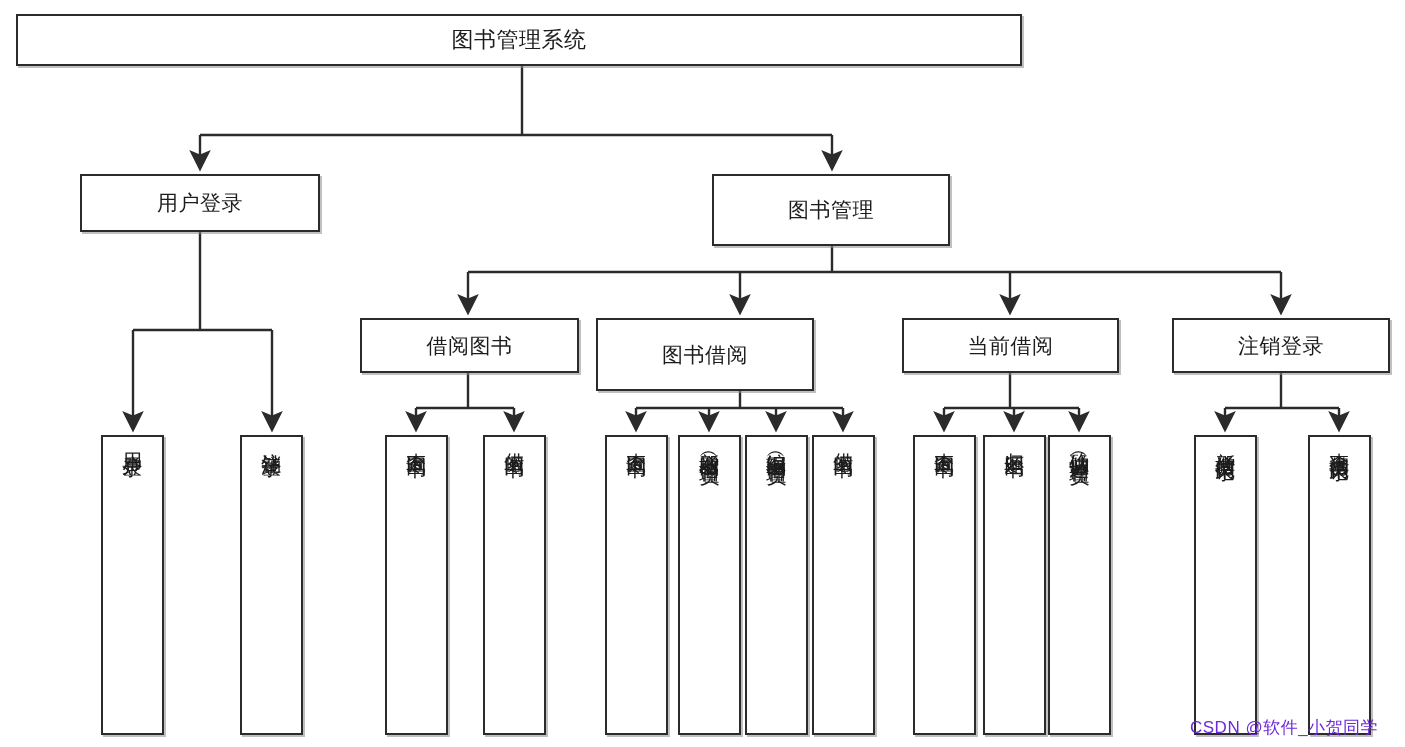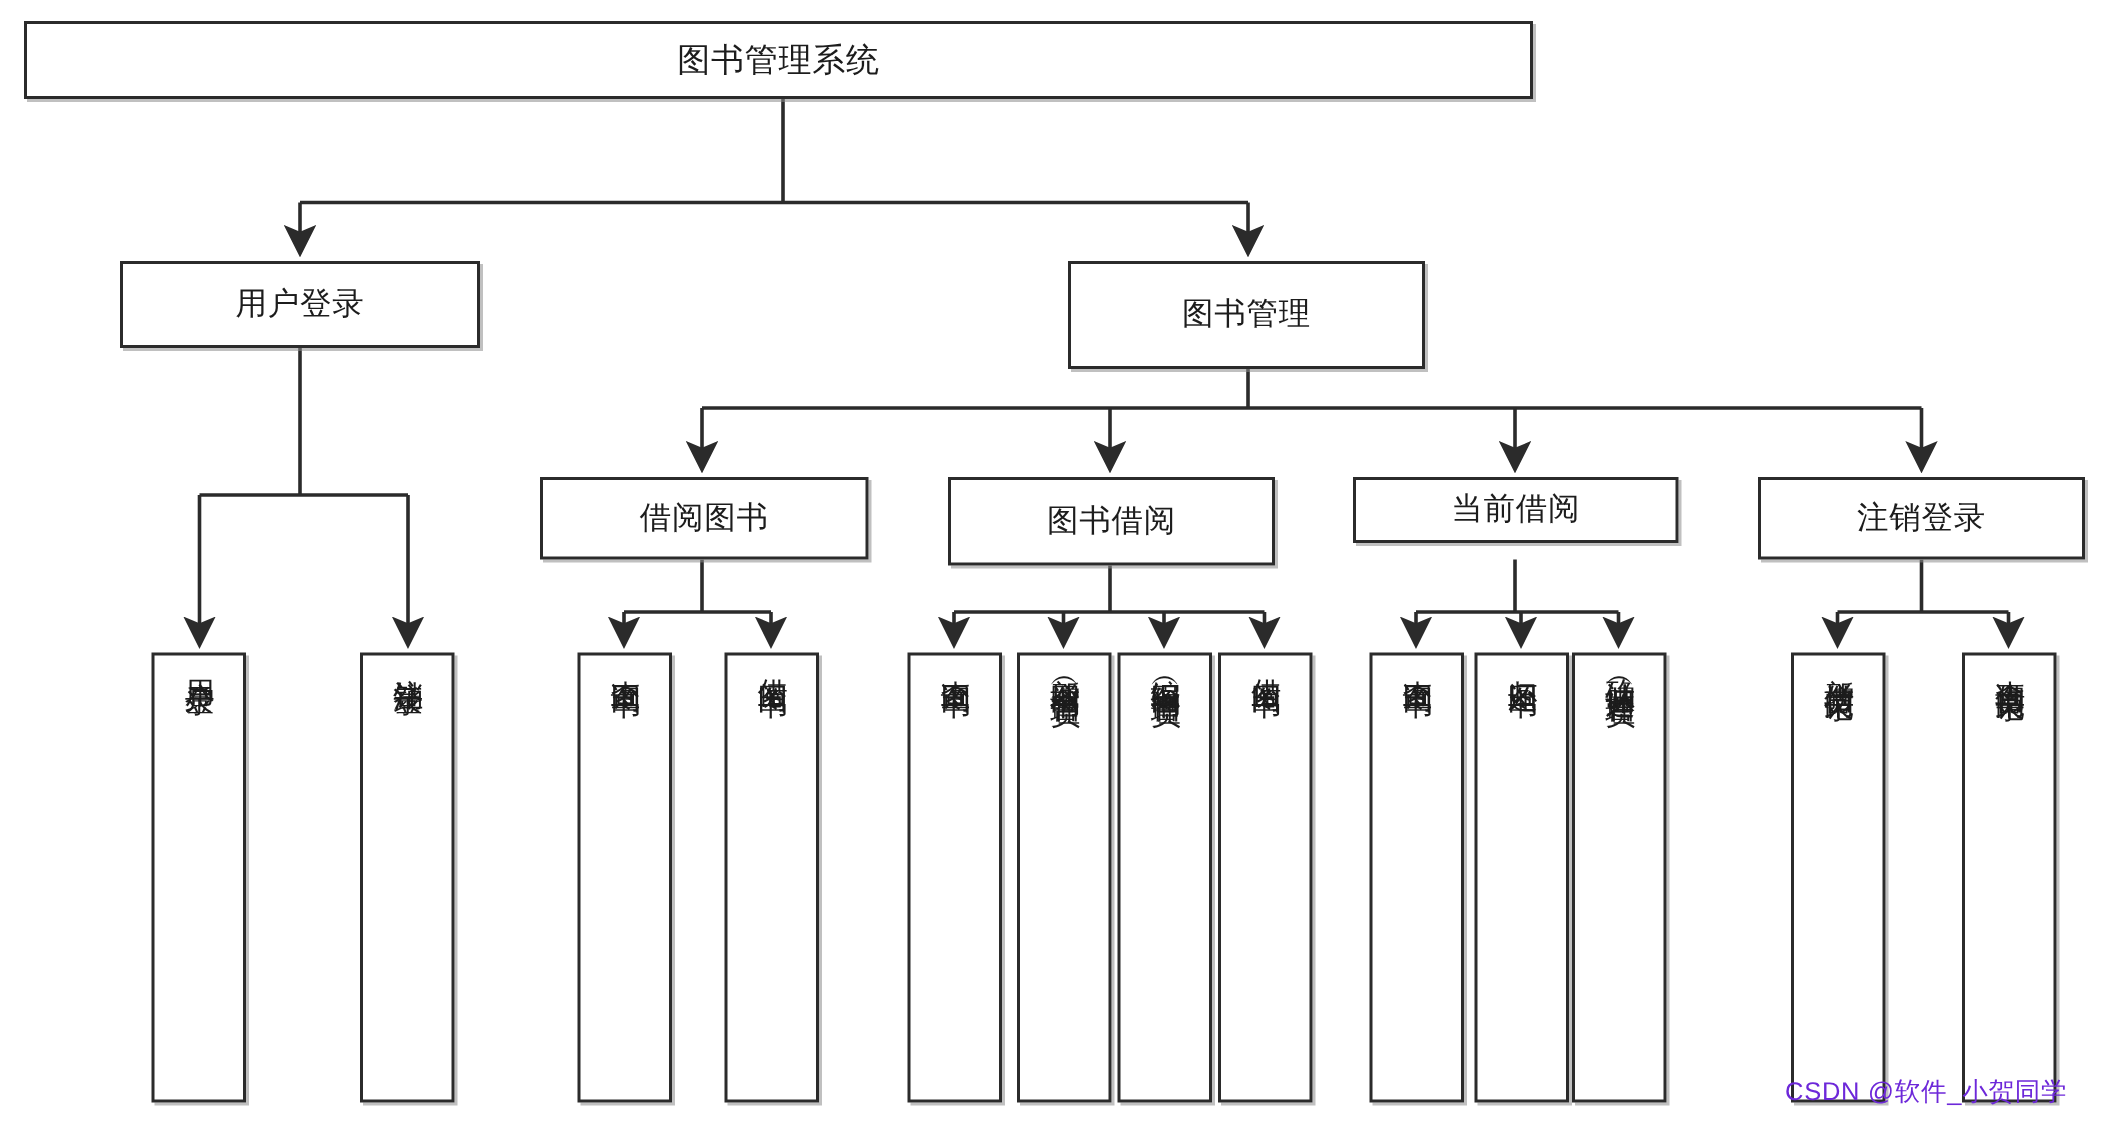--- a/index.html
+++ b/index.html
@@ -128,24 +128,24 @@
   <div class="node horiz" style="left:80px; top:174px; width:240px; height:58px;">
     <span>用户登录</span>
   </div>
   <div class="node horiz" style="left:712px; top:174px; width:238px; height:72px;">
     <span>图书管理</span>
   </div>
 
   <div class="node horiz" style="left:360px; top:318px; width:219px; height:55px;">
     <span>借阅图书</span>
   </div>
-  <div class="node horiz" style="left:632px; top:318px; width:218px; height:59px;">
+  <div class="node horiz" style="left:596px; top:318px; width:218px; height:73px;">
     <span>图书借阅</span>
   </div>
-  <div class="node horiz" style="left:902px; top:318px; width:217px; height:44px;">
+  <div class="node horiz" style="left:902px; top:318px; width:217px; height:55px;">
     <span>当前借阅</span>
   </div>
   <div class="node horiz" style="left:1172px; top:318px; width:218px; height:55px;">
     <span>注销登录</span>
   </div>
 
   <div class="node vert" style="left:101px; top:435px; width:63px; height:300px;">
     <span class="vlabel">用户登录</span>
   </div>
   <div class="node vert" style="left:240px; top:435px; width:63px; height:300px;">

